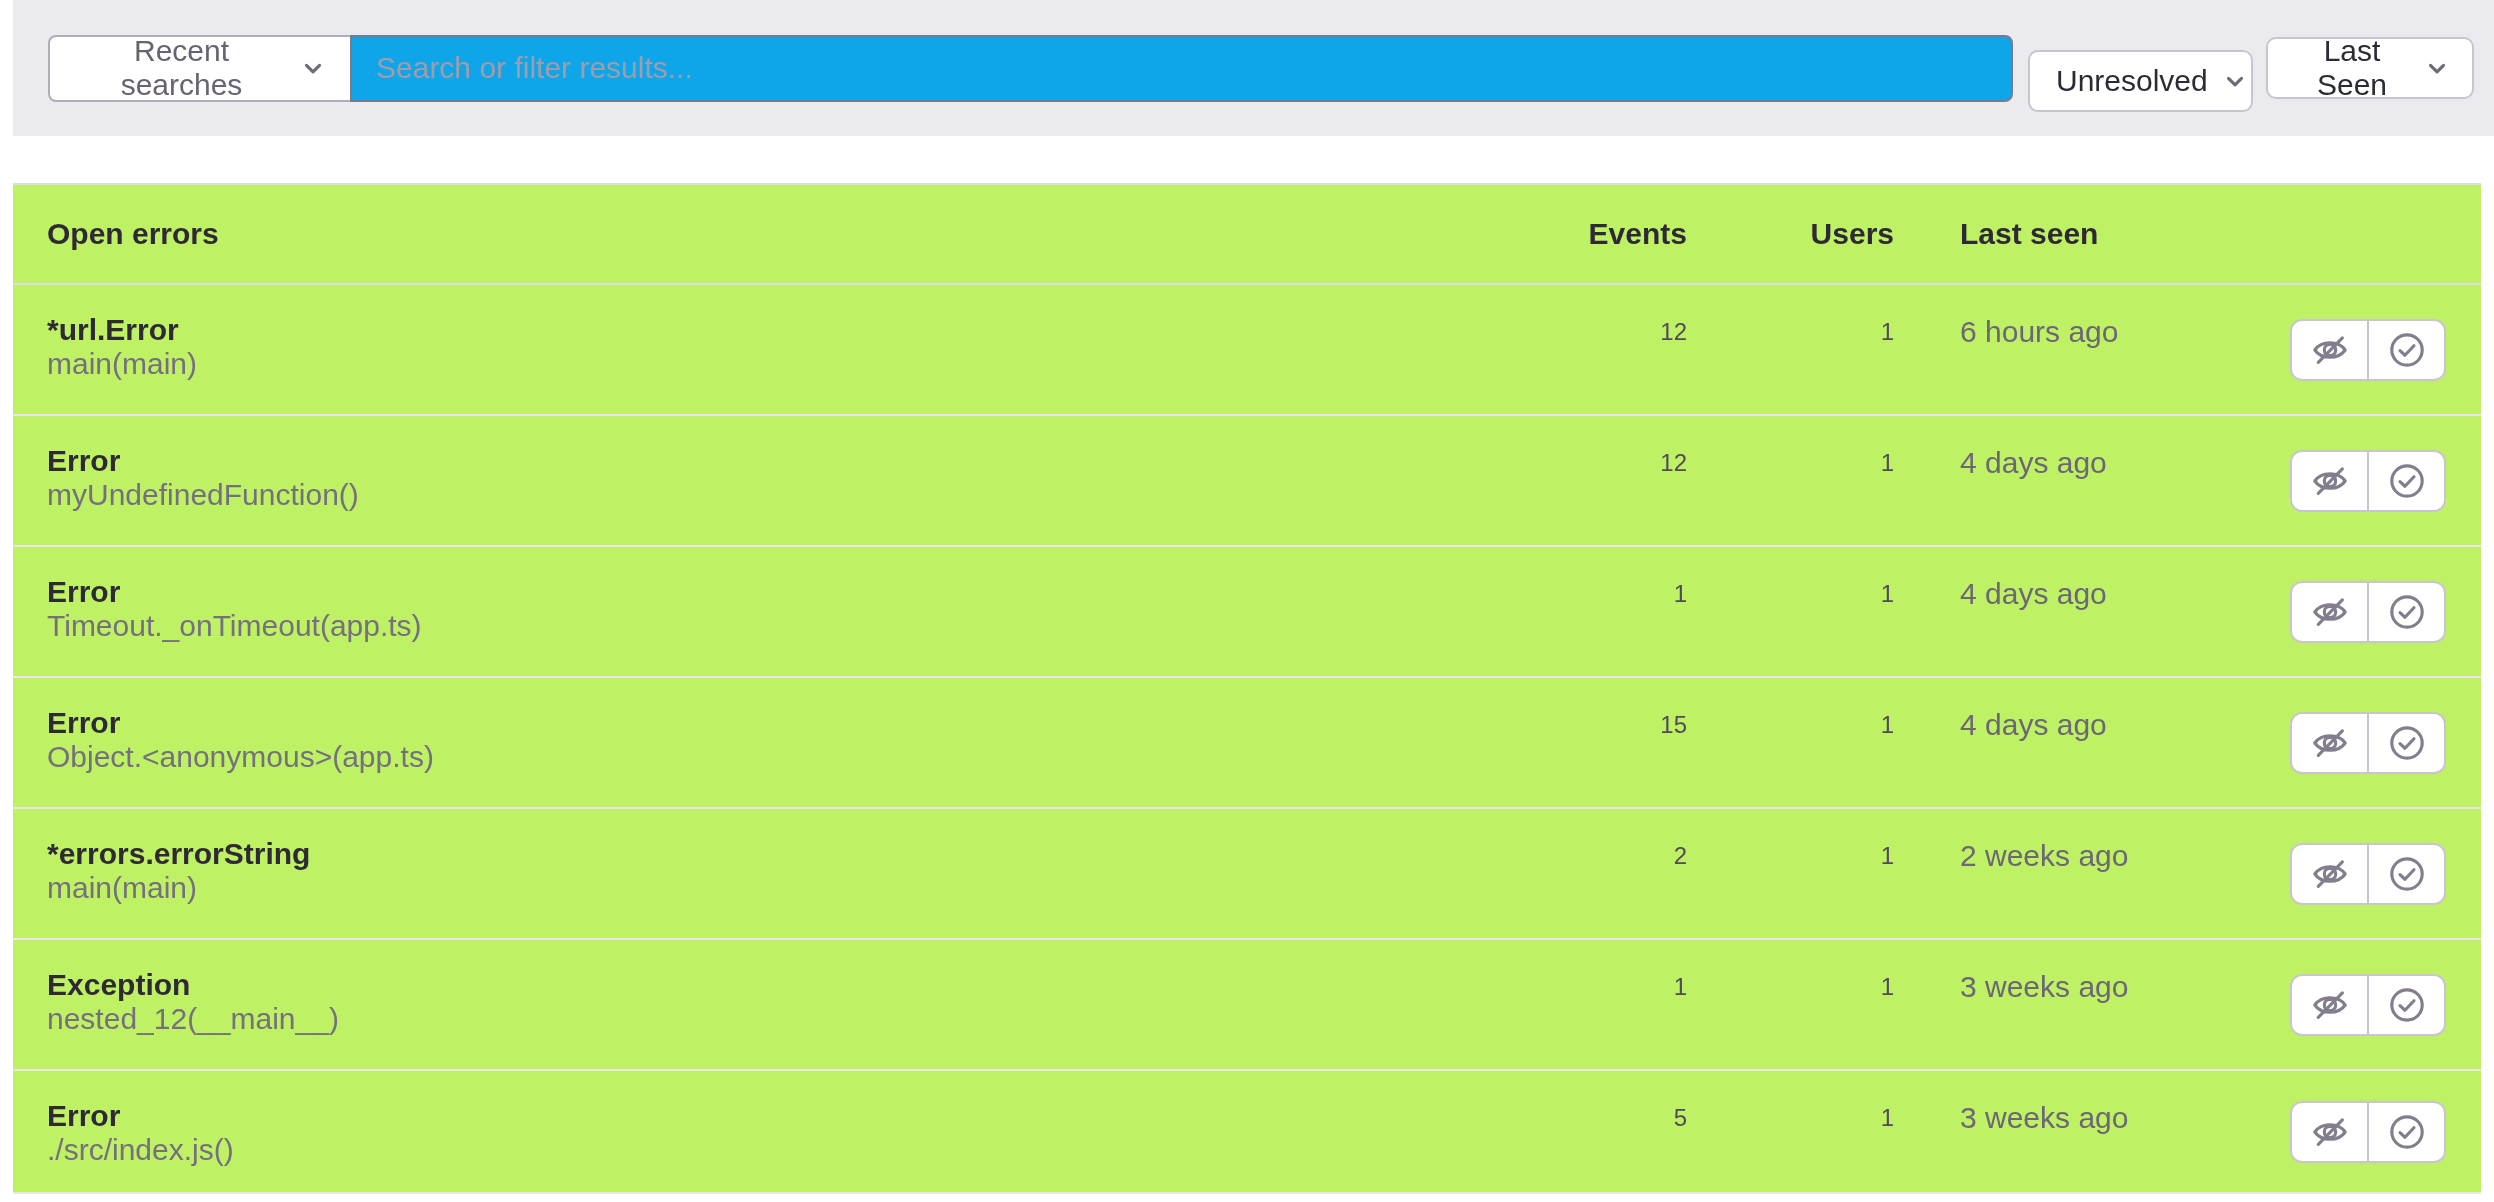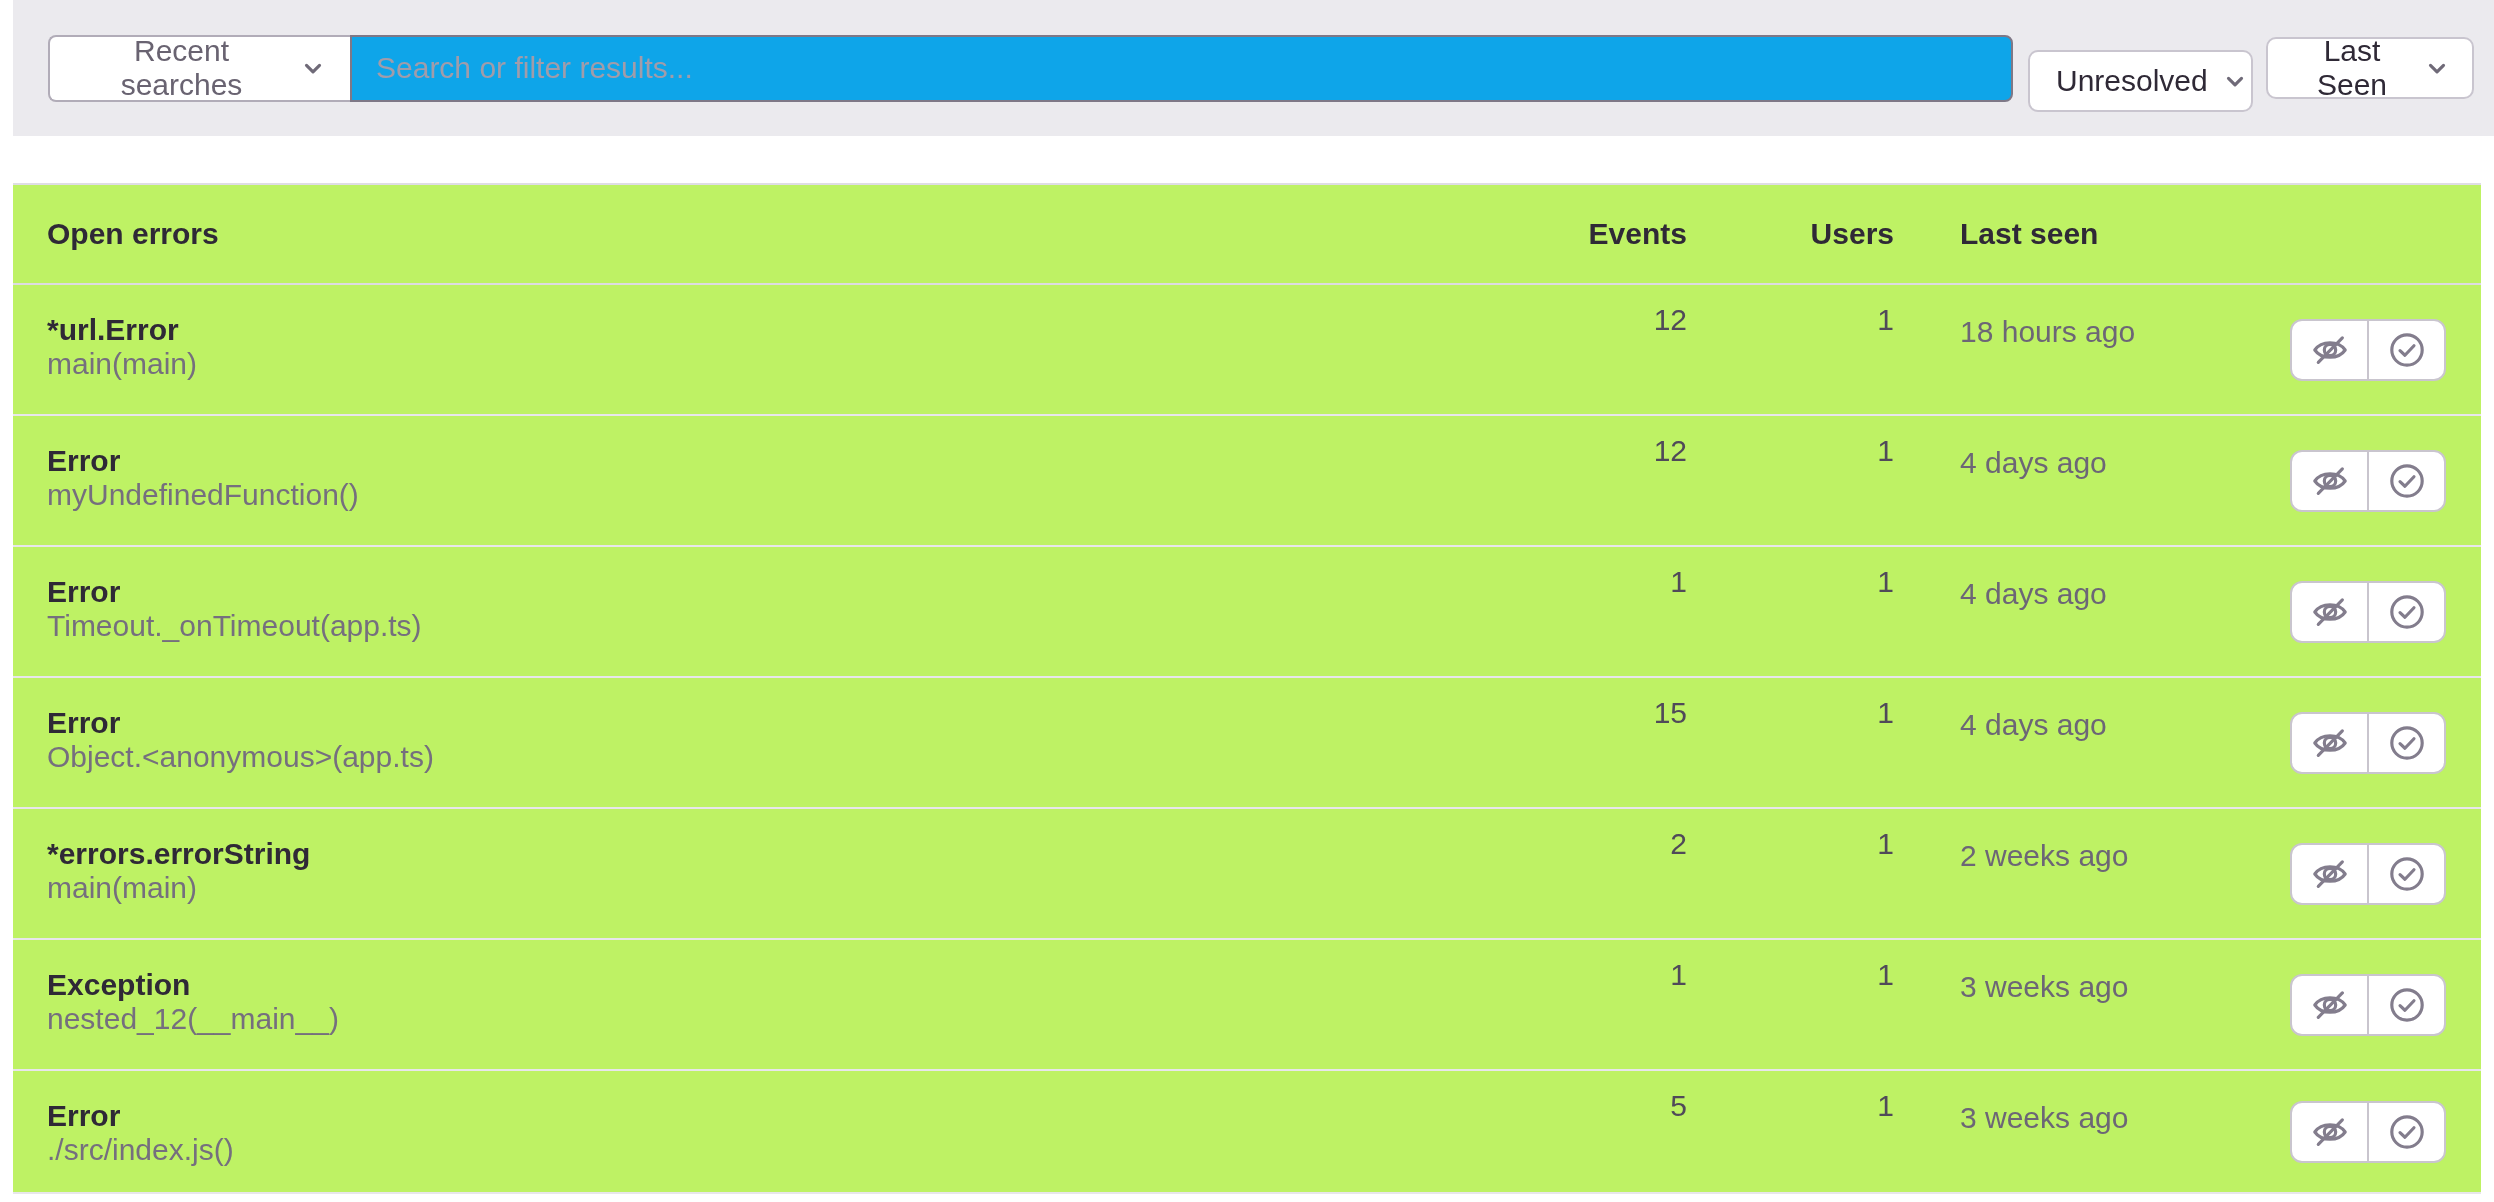--- a/index.html
+++ b/index.html
@@ -41,21 +41,21 @@
   .h-right { text-align: right; }
   .h-lastseen { padding-left: 66px; }
 
   .error-row { height: 131px; border-bottom: 2px solid #e8e6eb;
     position: relative; }
   .error-row:last-child { height: 123px; }
   .cell-name { padding-top: 28px; overflow: hidden; }
   .err-title { font-size: 30px; font-weight: bold; color: #2f2936;
     line-height: 34px; cursor: pointer; display: inline-block; }
   .err-culprit { font-size: 30px; color: #756f7e; line-height: 34px; }
-  .cell-num { text-align: right; padding-top: 18px; font-size: 30px;
+  .cell-num { text-align: right; padding-top: 30px; font-size: 24px;
     color: #504a59; line-height: 34px; }
   .cell-lastseen { padding: 30px 0 0 66px; font-size: 30px; color: #6c6676;
     line-height: 34px; }
   .cell-actions { height: 100%; display: flex; align-items: center;
     justify-content: flex-end; }
   .error-row .cell-actions { align-self: stretch; }
 
   .btn-group { display: flex; width: 156px; height: 62px; background: #fff;
     border: 2px solid #c9c5ce; border-radius: 12px; overflow: hidden; }
   .btn-group button { flex: 1; background: none; border: none; display: flex;
@@ -120,21 +120,21 @@
     <div></div>
   </div>
 
   <div class="grid-row error-row">
     <div class="cell-name">
       <span class="err-title">*url.Error</span>
       <div class="err-culprit">main(main)</div>
     </div>
     <div class="cell-num">12</div>
     <div class="cell-num">1</div>
-    <div class="cell-lastseen">18 hours ago</div>
+    <div class="cell-lastseen">6 hours ago</div>
     <div class="cell-actions">
       <div class="btn-group">
         <button>
           <svg class="icon-svg" width="38" height="38" viewBox="0 0 24 24">
               <use href="#i-eye-slash"></use>
             </svg>
         </button>
         <button>
           <svg class="icon-svg" width="38" height="38" viewBox="0 0 24 24">
               <use href="#i-check-circle"></use>

